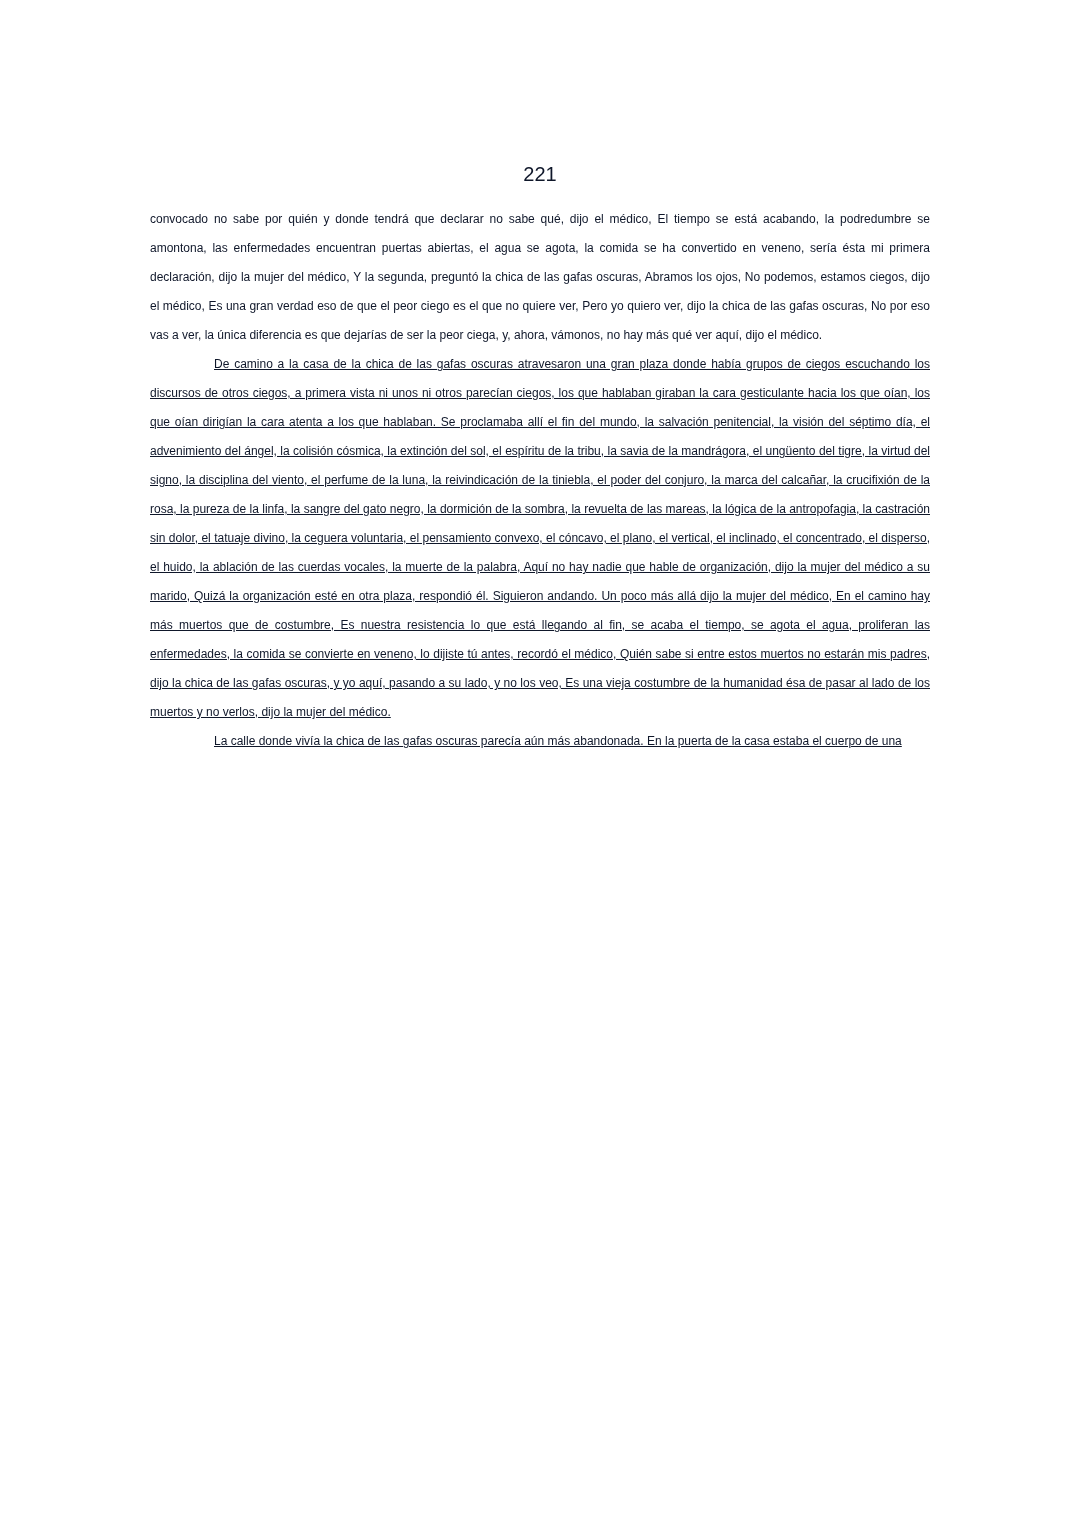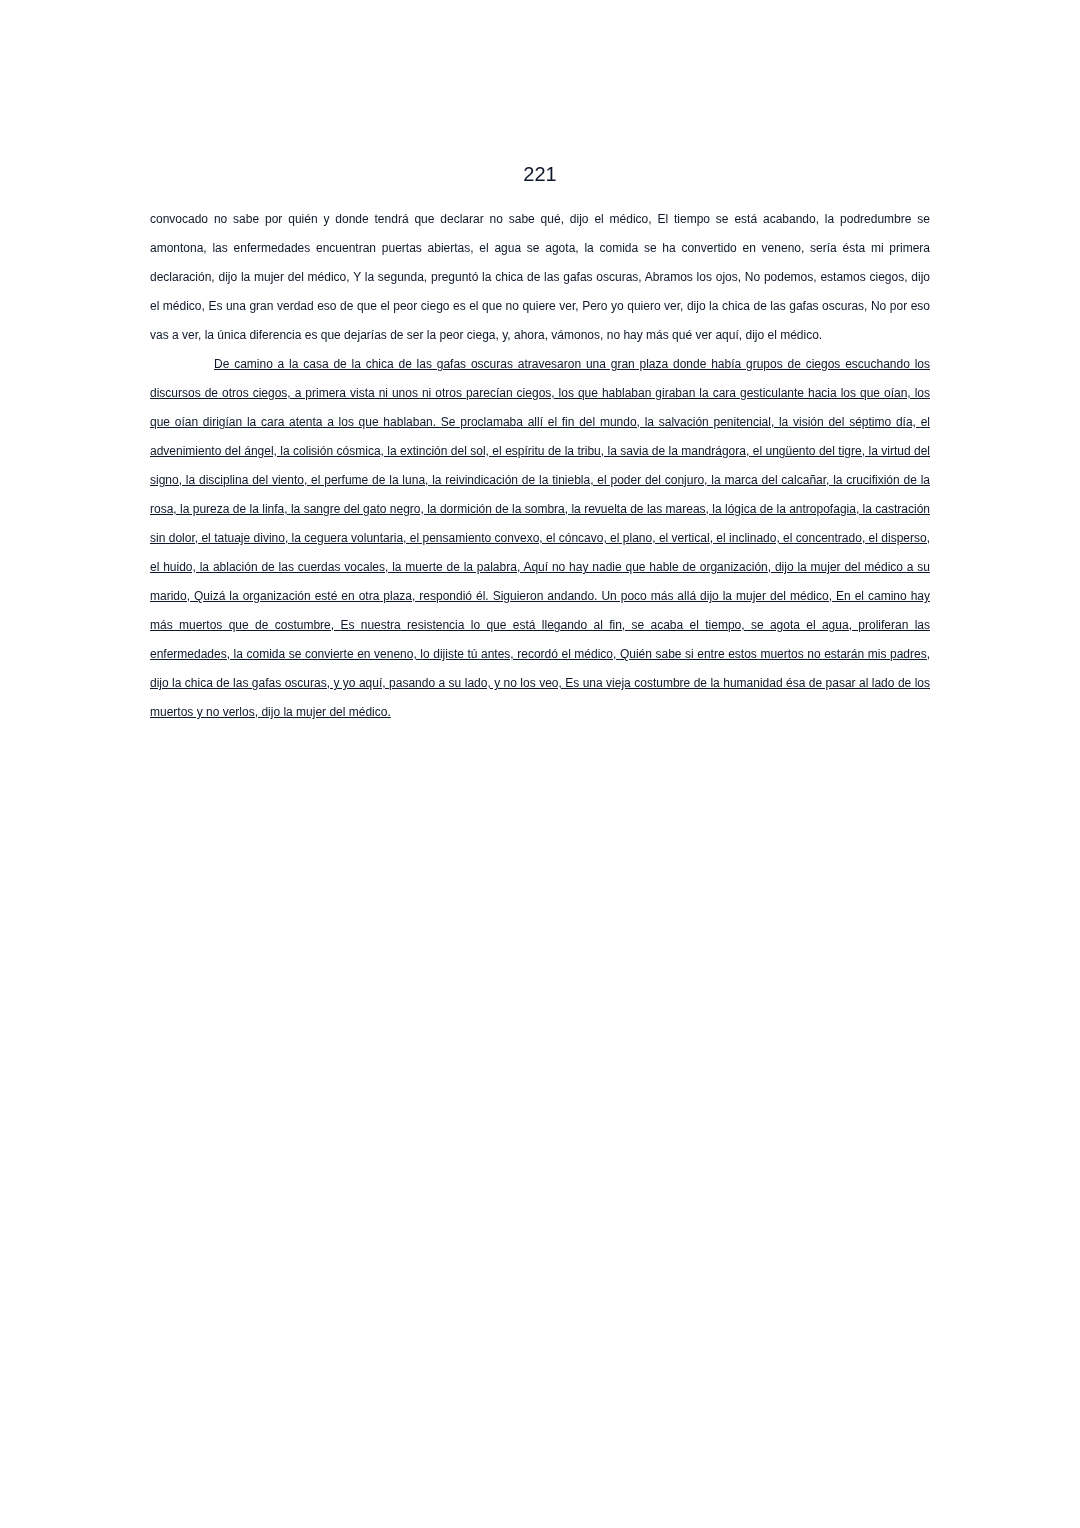--- a/index.html
+++ b/index.html
@@ -35,14 +35,15 @@
   }
 </style>
 </head>
 <body>
 
 <div class="page">
   <div class="page-number">221</div>
   <div class="content">
     <p>convocado no sabe por quién y donde tendrá que declarar no sabe qué, dijo el médico, El tiempo se está acabando, la podredumbre se amontona, las enfermedades encuentran puertas abiertas, el agua se agota, la comida se ha convertido en veneno, sería ésta mi primera declaración, dijo la mujer del médico, Y la segunda, preguntó la chica de las gafas oscuras, Abramos los ojos, No podemos, estamos ciegos, dijo el médico, Es una gran verdad eso de que el peor ciego es el que no quiere ver, Pero yo quiero ver, dijo la chica de las gafas oscuras, No por eso vas a ver, la única diferencia es que dejarías de ser la peor ciega, y, ahora, vámonos, no hay más qué ver aquí, dijo el médico.</p>
     <p class="indent">De camino a la casa de la chica de las gafas oscuras atravesaron una gran plaza donde había grupos de ciegos escuchando los discursos de otros ciegos, a primera vista ni unos ni otros parecían ciegos, los que hablaban giraban la cara gesticulante hacia los que oían, los que oían dirigían la cara atenta a los que hablaban. Se proclamaba allí el fin del mundo, la salvación penitencial, la visión del séptimo día, el advenimiento del ángel, la colisión cósmica, la extinción del sol, el espíritu de la tribu, la savia de la mandrágora, el ungüento del tigre, la virtud del signo, la disciplina del viento, el perfume de la luna, la reivindicación de la tiniebla, el poder del conjuro, la marca del calcañar, la crucifixión de la rosa, la pureza de la linfa, la sangre del gato negro, la dormición de la sombra, la revuelta de las mareas, la lógica de la antropofagia, la castración sin dolor, el tatuaje divino, la ceguera voluntaria, el pensamiento convexo, el cóncavo, el plano, el vertical, el inclinado, el concentrado, el disperso, el huido, la ablación de las cuerdas vocales, la muerte de la palabra, Aquí no hay nadie que hable de organización, dijo la mujer del médico a su marido, Quizá la organización esté en otra plaza, respondió él. Siguieron andando. Un poco más allá dijo la mujer del médico, En el camino hay más muertos que de costumbre, Es nuestra resistencia lo que está llegando al fin, se acaba el tiempo, se agota el agua, proliferan las enfermedades, la comida se convierte en veneno, lo dijiste tú antes, recordó el médico, Quién sabe si entre estos muertos no estarán mis padres, dijo la chica de las gafas oscuras, y yo aquí, pasando a su lado, y no los veo, Es una vieja costumbre de la humanidad ésa de pasar al lado de los muertos y no verlos, dijo la mujer del médico.</p>
+    <p class="indent">La calle donde vivía la chica de las gafas oscuras parecía aún más abandonada. En la puerta de la casa estaba el cuerpo de una</p>
   </div>
 </div>
 
 </body></html>

